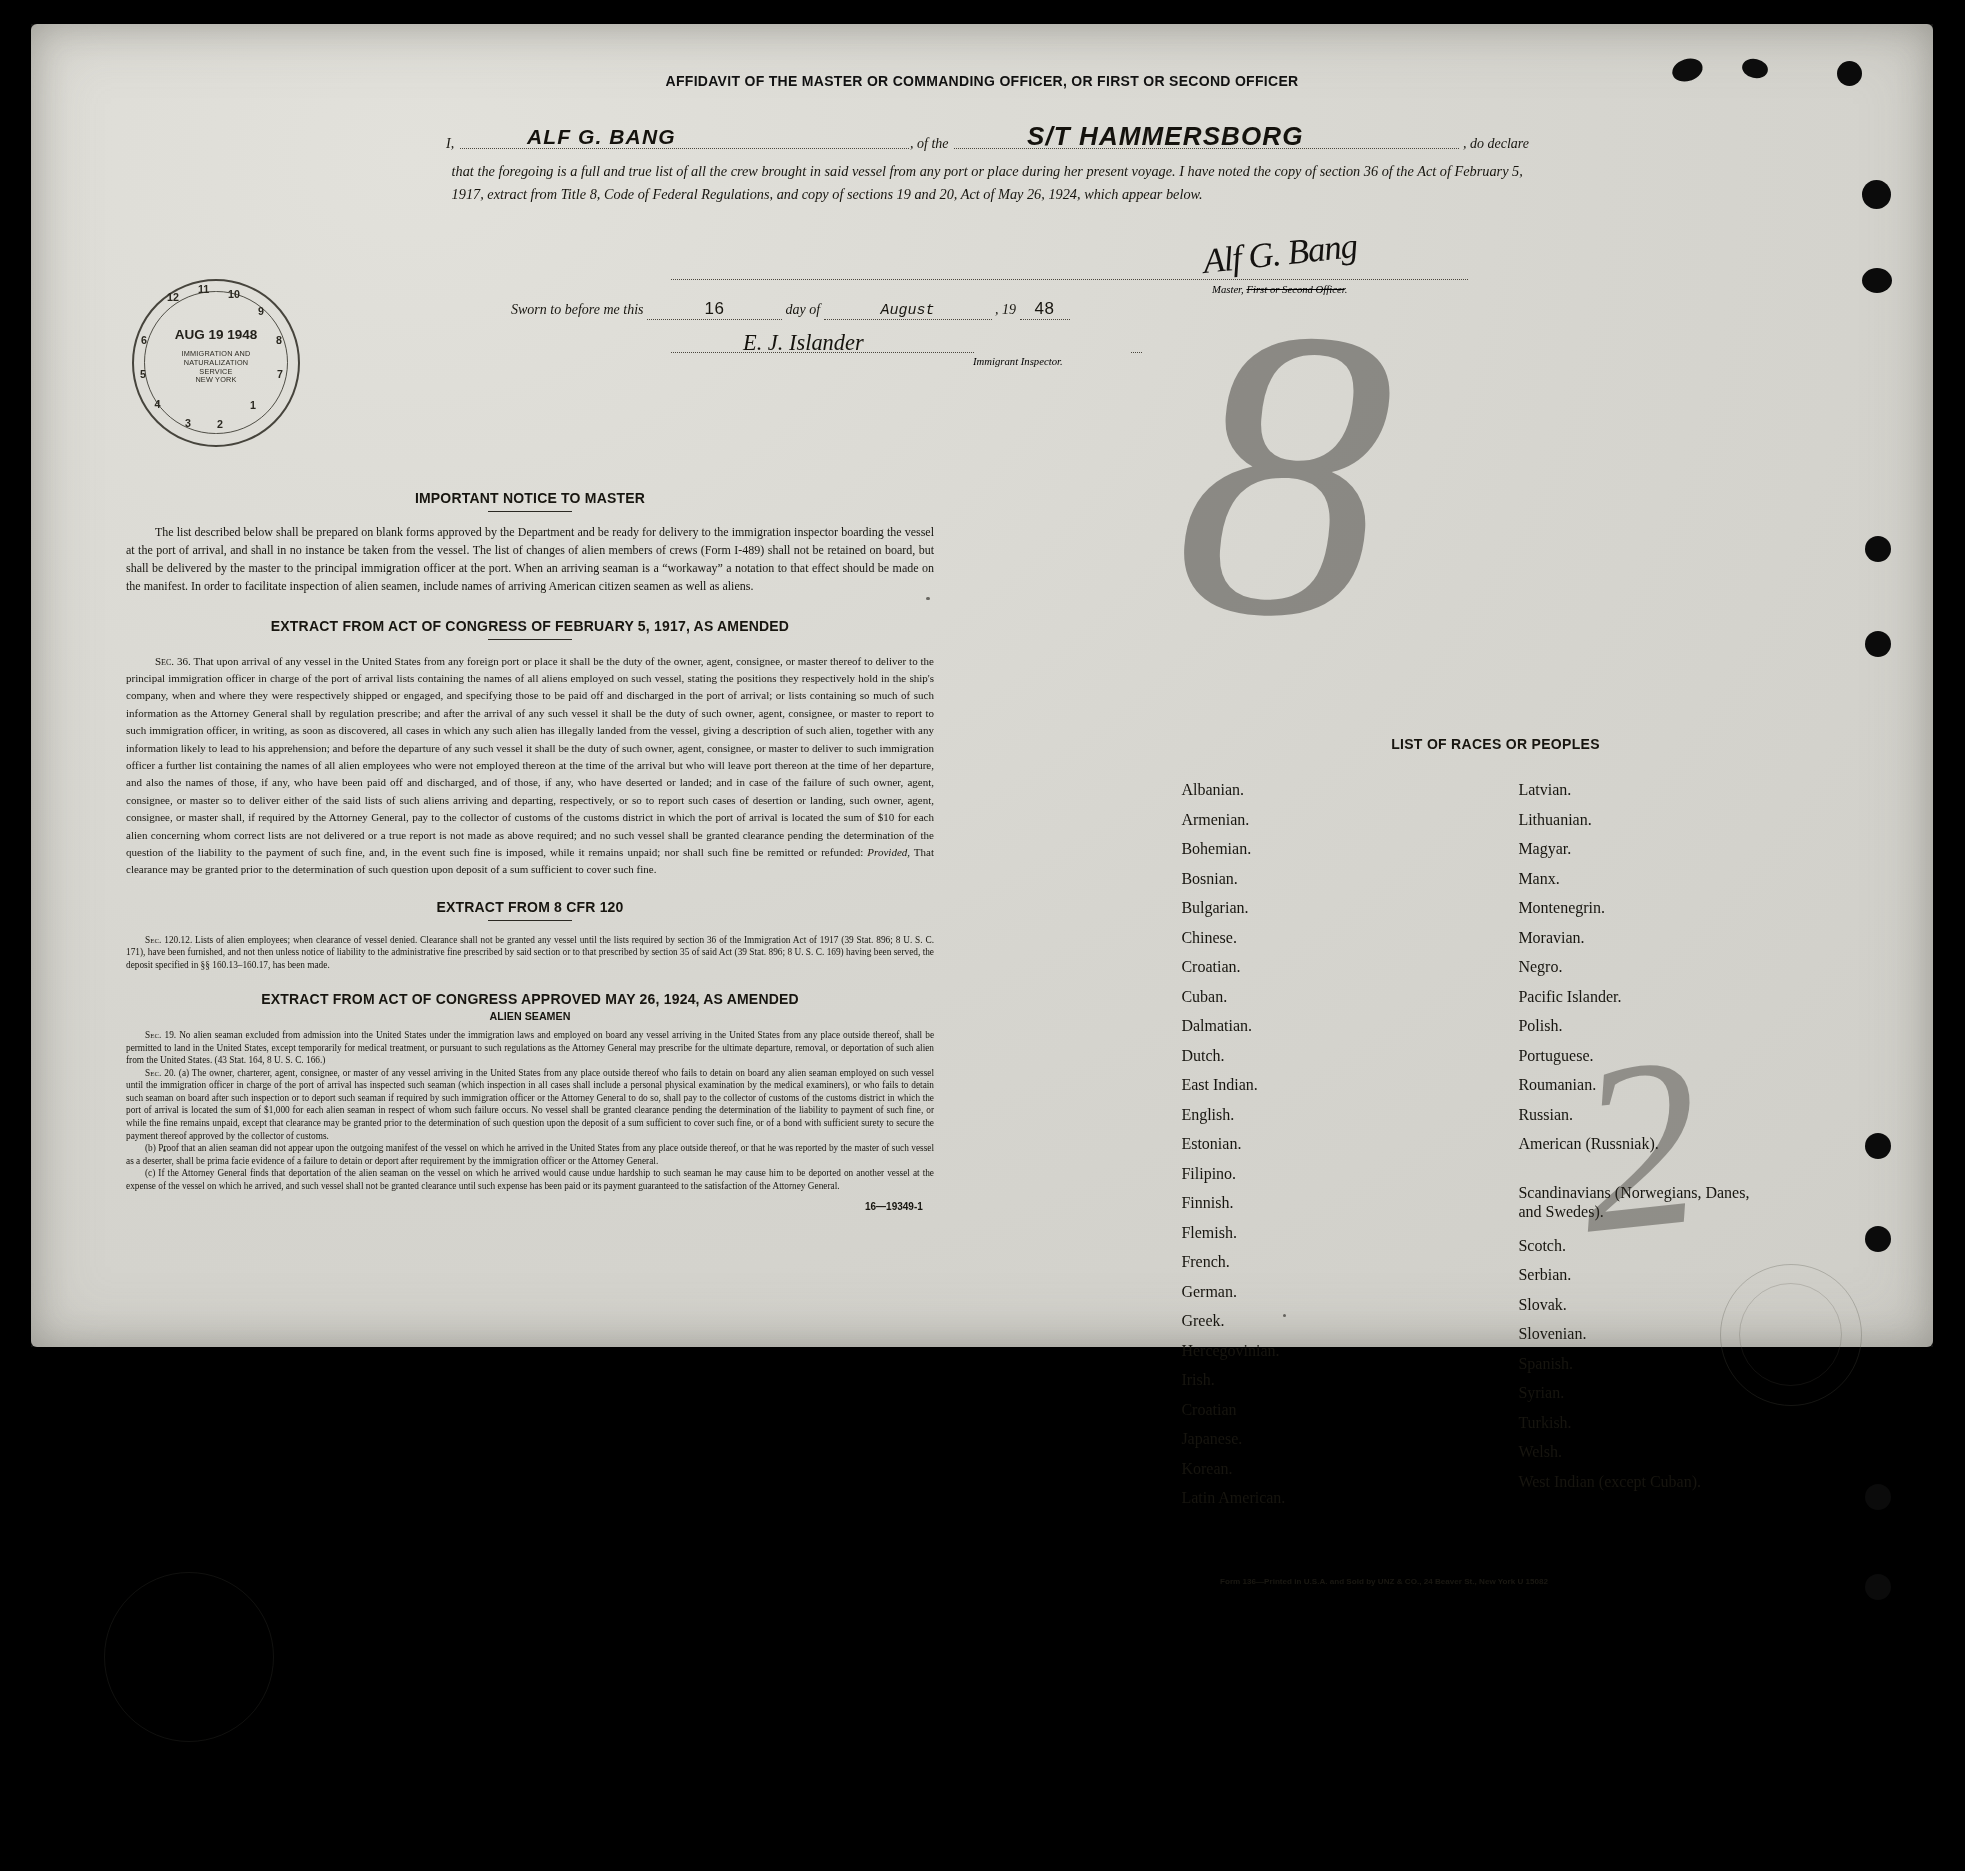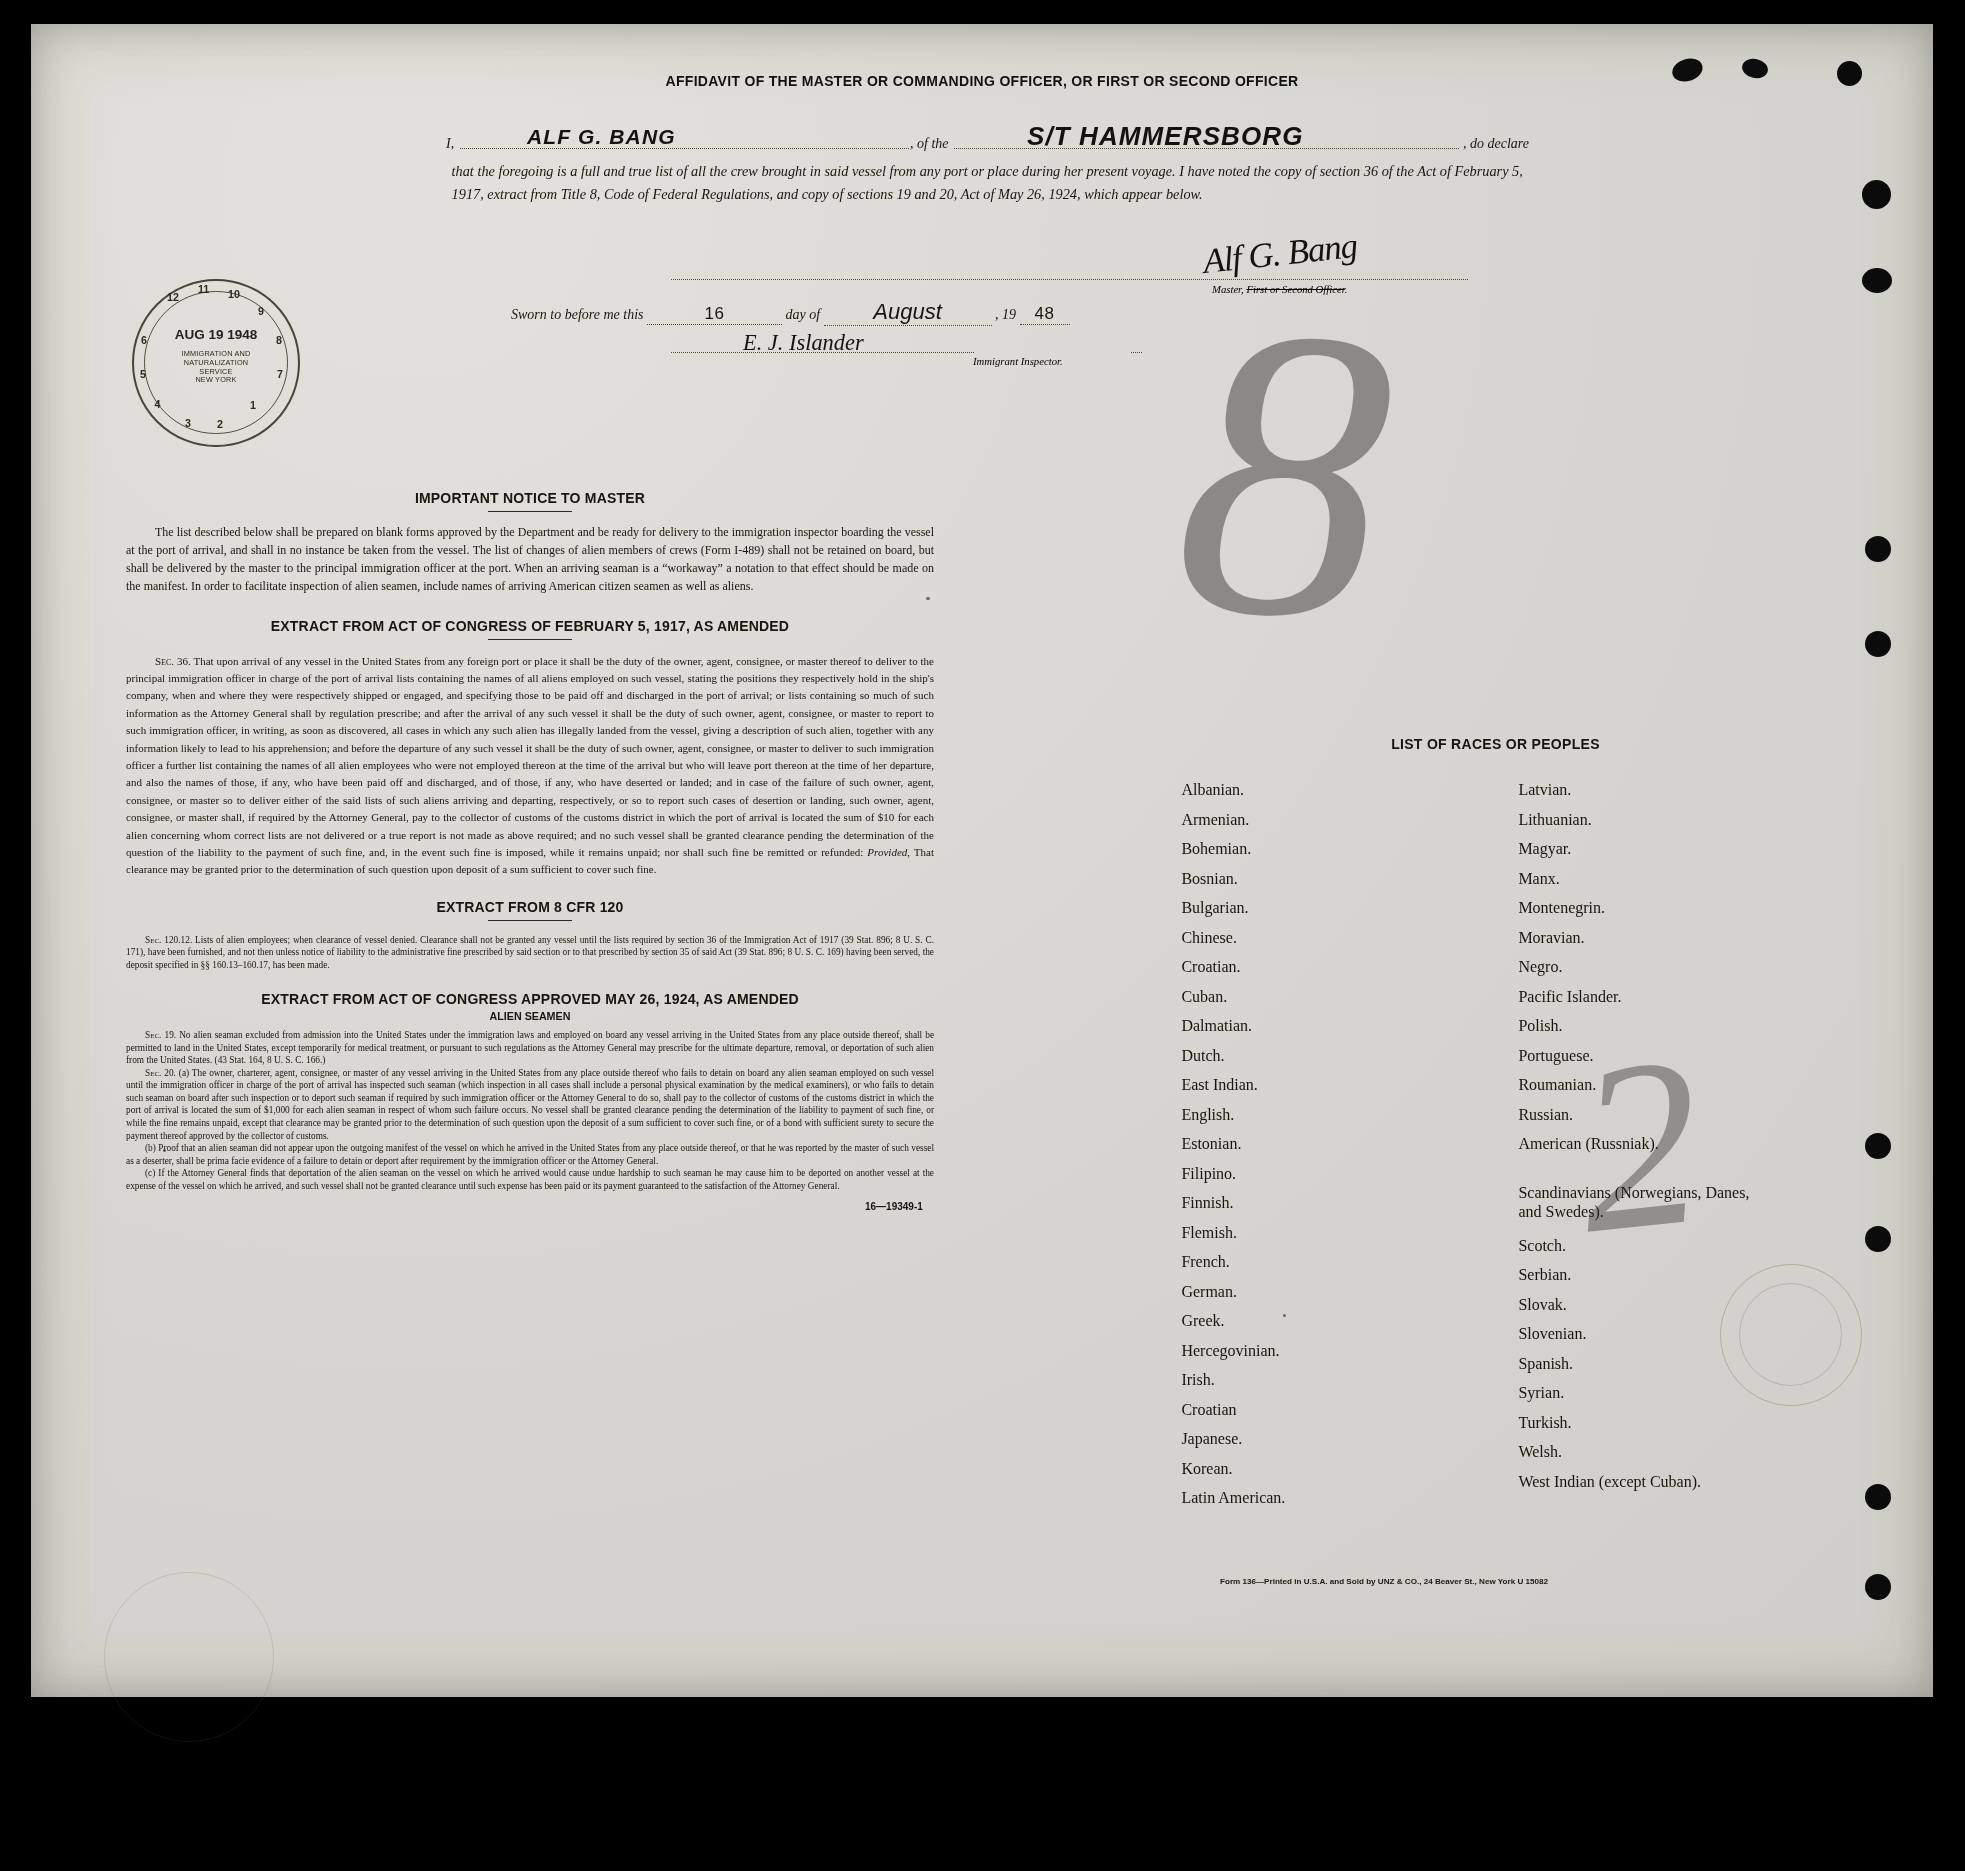--- a/index.html
+++ b/index.html
@@ -11,25 +11,26 @@
     width: 1965px;
     height: 1871px;
     font-family: "Liberation Serif", serif;
     overflow: hidden;
   }
   #sheet {
     position: absolute;
     left: 31px;
     top: 23.6px;
     width: 1902px;
-    height: 1673px;
+    height: 1323px;
     background: #d8d7d2;
     background-image:
        radial-gradient(ellipse at 20% 10%, #e2e1db 0%, #d6d5cf 55%, #cfcec8 100%);
     box-shadow: inset 0 0 67px rgba(120,118,110,0.35);
+    border-radius: 6px;
   }
   
   #sheet:after{
     content:"";
     position:absolute; left:0; top:0; right:0; bottom:0;
     box-shadow: inset 0 0 34px rgba(90,88,82,0.30);
     pointer-events:none;
   }
 
   
@@ -107,21 +108,21 @@
     top: 275px;
     width: 1038px;
     font-size: 14px;
     font-style: italic;
     color: #17150f;
   }
   #sworn .u1 { display:inline-block; width: 135px; border-bottom: 1.1px dotted #4a463d; text-align:center; }
   #sworn .u2 { display:inline-block; width: 168px; border-bottom: 1.1px dotted #4a463d; text-align:center; }
   #sworn .u3 { display:inline-block; width: 50px; border-bottom: 1.1px dotted #4a463d; text-align:center; }
   .hw-s { font-family:"Liberation Sans", sans-serif; font-size: 17px; font-style: normal; letter-spacing:0.6px;}
-  .hw-cursive { font-family:Liberation Sans, sans-serif; font-style: italic; font-size: 22px; }
+  .hw-cursive { font-family:Liberation Mono, monospace; font-style: italic; font-size: 15px; }
 
   #officer-line {
     position: absolute;
     left: 640px; top: 255px;
     width: 797px;
     border-bottom: 1.1px dotted #4a463d;
   }
   #officer-cap {
     position:absolute; left: 1181px; top: 259px;
     font-size: 10.7px; font-style: italic;

